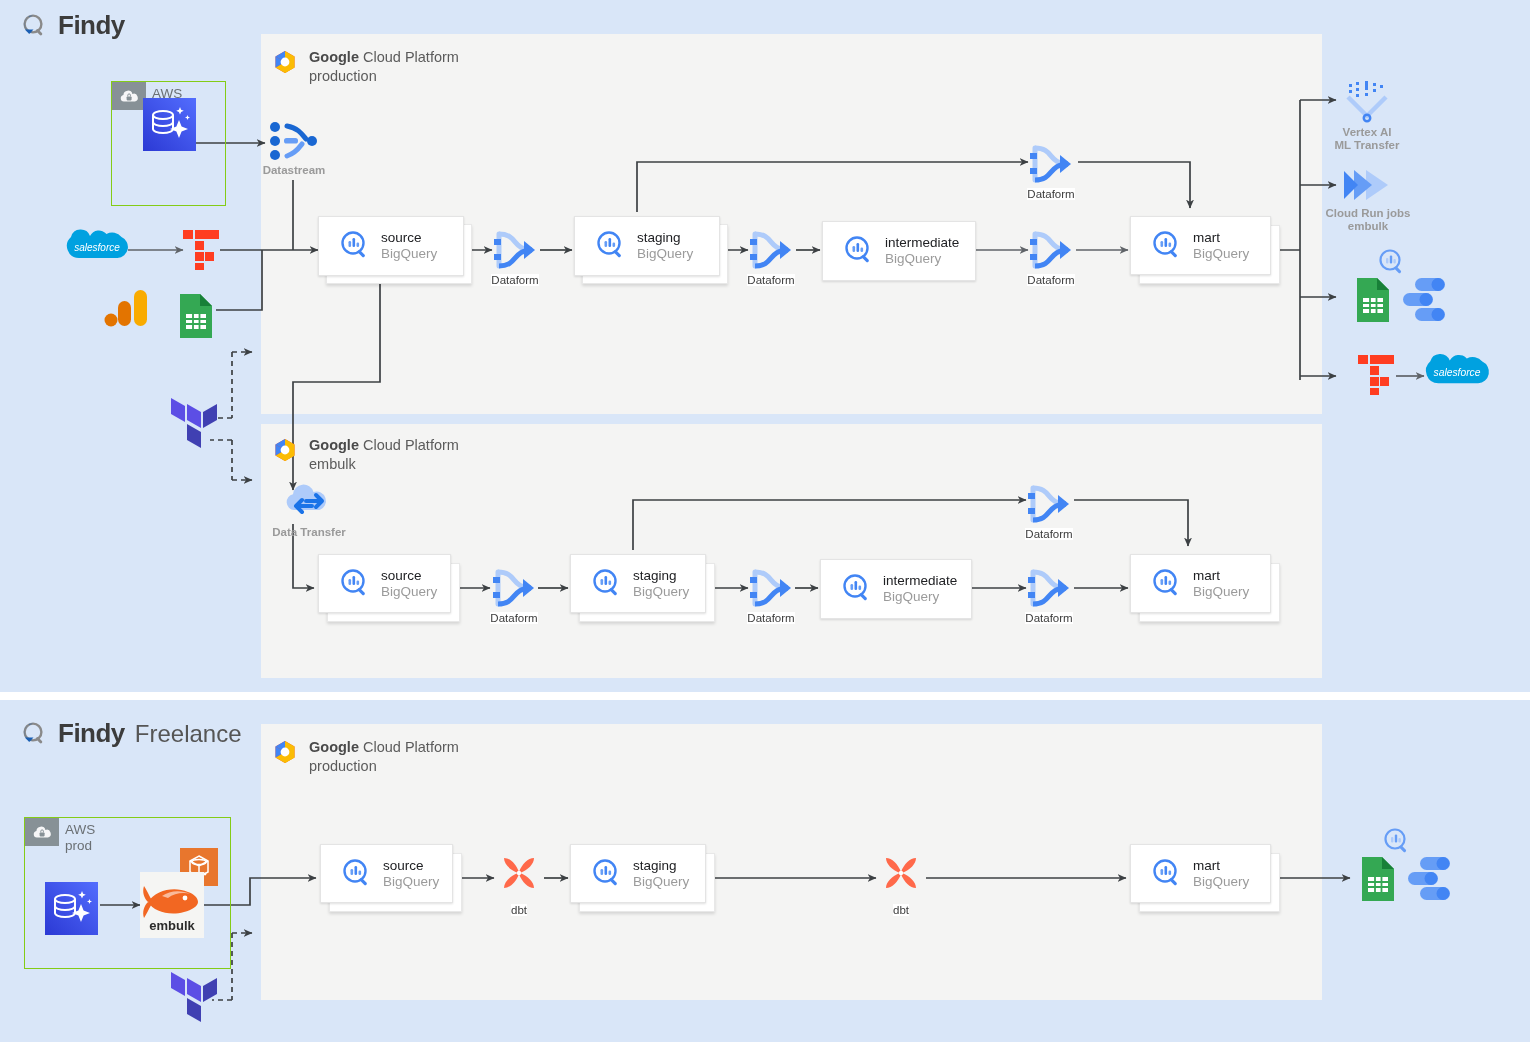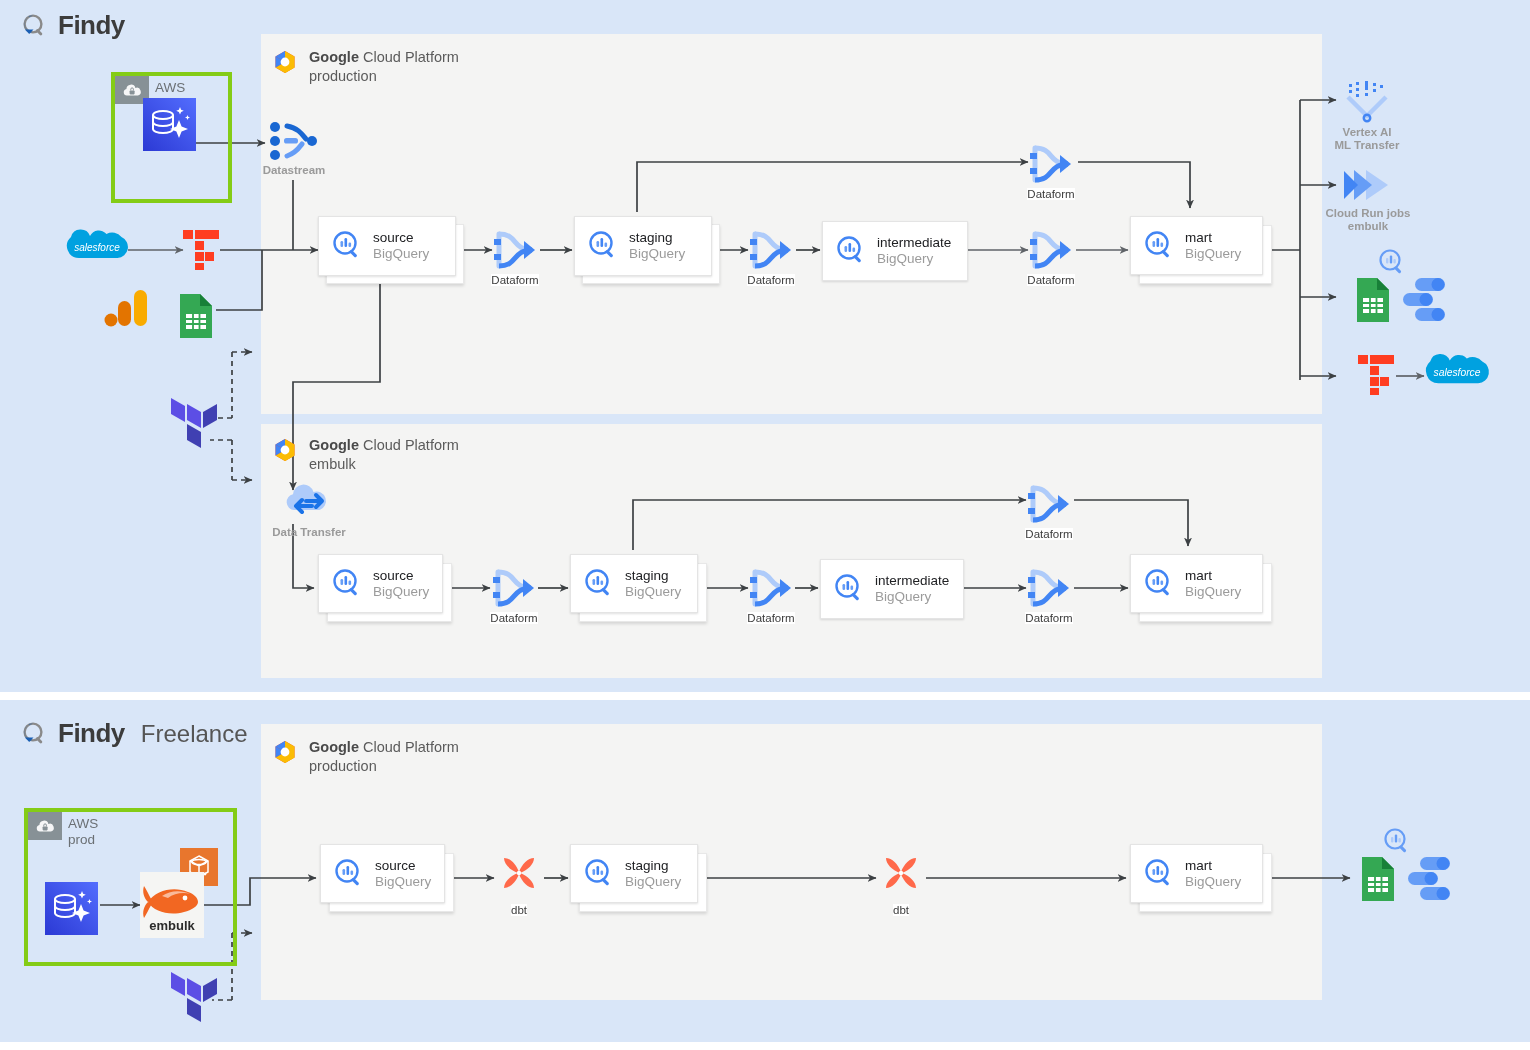--- a/index.html
+++ b/index.html
@@ -8,34 +8,34 @@
 
   .band{position:absolute;left:0;width:1530px;background:#d9e6f8;}
   #band-findy{top:0;height:692px;}
   #band-freelance{top:700px;height:350px;}
 
   .gcp-panel{position:absolute;background:#f4f4f3;}
 
   .brand{position:absolute;display:flex;align-items:center;gap:10px;}
   .brand .logo{width:28px;height:28px;position:relative;flex:none;}
   .brand .bname{font-size:26px;font-weight:bold;color:#3c3c3c;letter-spacing:-0.5px;}
-  .brand .bsub{font-size:24px;color:#555;font-weight:normal;margin-left:6px;}
+  .brand .bsub{font-size:24px;color:#555;font-weight:normal;}
 
   .gcp-head{position:absolute;display:flex;align-items:flex-start;gap:11px;}
   .gcp-head .ghex{width:26px;height:26px;flex:none;margin-top:1px;}
   .gcp-head .gtxt{font-size:14.5px;color:#5b5b5b;line-height:18.5px;}
   .gcp-head .gtxt b{color:#4a4a4a;}
 
-  .aws-box{position:absolute;border:4px solid #84cc16;background:transparent;}
+  .aws-box{position:absolute;border:1px solid #84cc16;background:transparent;margin-top:9px;}
   .aws-tab{position:absolute;left:0;top:0;width:34px;height:28px;background:#879196;display:flex;align-items:center;justify-content:center;}
   .aws-label{position:absolute;font-size:13.5px;color:#6b7074;line-height:15.5px;}
 
   .node{position:absolute;}
   .node .card{position:absolute;left:0;top:0;background:#ffffff;border:1px solid #e4e4e4;
-     box-shadow:0 1px 2px rgba(0,0,0,.12);display:flex;align-items:center;padding-left:12px;gap:10px;}
+     box-shadow:0 1px 2px rgba(0,0,0,.12);display:flex;align-items:center;padding-left:20px;gap:10px;}
   .node .card.back{background:#ffffff;border:1px solid #e8e8e8;box-shadow:0 2px 3px rgba(0,0,0,.13);}
   .node .txt{display:flex;flex-direction:column;line-height:16px;}
   .node .t1{font-size:13.5px;color:#202124;}
   .node .t2{font-size:13.5px;color:#9b9b9b;}
 
   .svc{position:absolute;display:flex;flex-direction:column;align-items:center;}
   .svc .cap{font-size:11.5px;color:#3c3c3c;background:#ffffff;margin-top:2px;white-space:nowrap;}
   .svc .cap.gray{color:#9a9a9a;font-weight:bold;background:transparent;text-align:center;line-height:13px;}
 
   .ico{position:absolute;}

